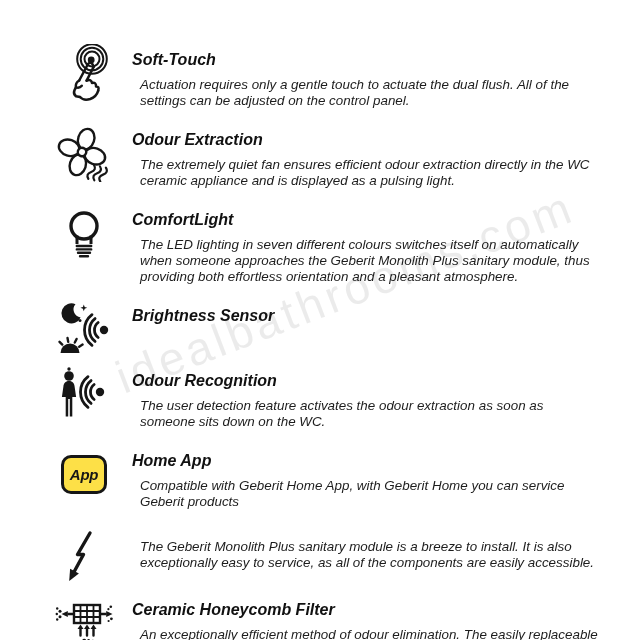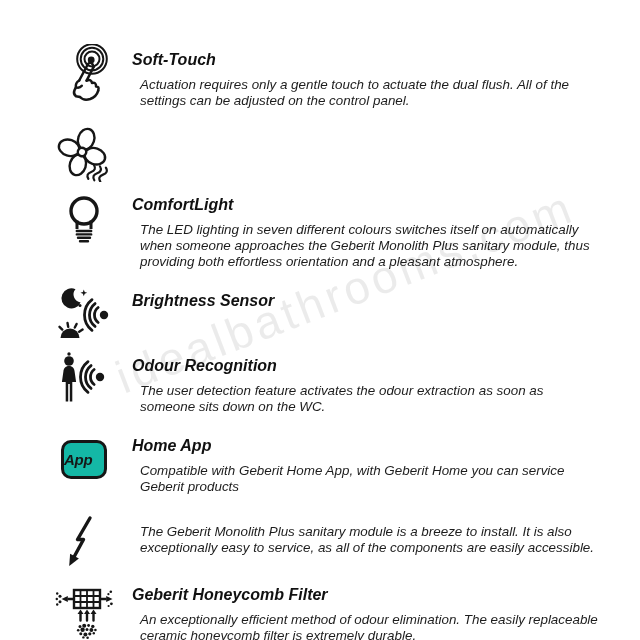--- a/index.html
+++ b/index.html
@@ -59,22 +59,22 @@
   .desc{
     margin:8px;
     font-size:13.4px;
     line-height:16px;
     color:#1d1d1d;
   }
   .app-box{
     width:40px;height:33px;
     border:3px solid #161616;
     border-radius:10px;
-    display:flex;align-items:center;
-    background:#14b8a6;
+    display:flex;align-items:center;justify-content:center;
+    background:#fde047;
   }
   .app-label{
     font-weight:bold;
     font-size:15px;
     letter-spacing:-0.3px;
     color:#161616;
   }
   svg{display:block;}
 </style>
 </head>
@@ -118,20 +118,24 @@
     <ellipse cx="13.5" cy="28" rx="10.5" ry="8"></ellipse>
     <circle cx="27" cy="28" r="4.2"></circle>
   </g>
   <g fill="none" stroke="#161616" stroke-width="2.2" stroke-linecap="round" transform="translate(39 41) rotate(22)">
     <path d="M0 0 q4.5 3.5 0 7.5 q-4.5 4 0 7.5"></path>
     <path d="M6 -1 q4.5 3.5 0 7.5 q-4.5 4 0 7.5"></path>
     <path d="M12 -2 q4.5 3.5 0 7.5 q-4.5 4 0 7.5"></path>
   </g>
 </svg>
         </div>
+    <div class="text-cell">
+      <h3 class="title">Odour Extraction</h3>
+      <p class="desc">The extremely quiet fan ensures efficient odour extraction directly in the WC ceramic appliance and is displayed as a pulsing light.</p>
+    </div>
   </div>
       <div class="row" data-icon="light-bulb-icon">
     <div class="icon-cell">
 <svg width="58" height="58" viewBox="0 0 58 58">
   <circle cx="29" cy="20" r="13" fill="none" stroke="#161616" stroke-width="3.4"></circle>
   <path d="M22 29.5 L22 38 M36 29.5 L36 38" fill="none" stroke="#161616" stroke-width="3"></path>
   <path d="M21.8 40 L36.2 40 M21.8 43.4 L36.2 43.4 M23 46.8 L35 46.8 M25 50.2 L33 50.2" fill="none" stroke="#161616" stroke-width="2.4" stroke-linecap="round"></path>
 </svg>
         </div>
     <div class="text-cell">
@@ -241,18 +245,18 @@
     <circle cx="25.8" cy="50.8" r="1.5"></circle>
               <circle cx="30.4" cy="51.4" r="2"></circle>
               <circle cx="34.8" cy="50.8" r="1.6"></circle>
               <circle cx="38.8" cy="50.2" r="1.2"></circle>
     <circle cx="28.4" cy="54.4" r="1.2"></circle>
               <circle cx="32.6" cy="54.8" r="1.3"></circle>
   </g>
 </svg>
         </div>
     <div class="text-cell">
-      <h3 class="title">Geberit Honeycomb Filter</h3>
+      <h3 class="title">Ceramic Honeycomb Filter</h3>
       <p class="desc">An exceptionally efficient method of odour elimination. The easily replaceable ceramic honeycomb filter is extremely durable.</p>
     </div>
   </div>
     </div>
 </div>
 
 </body></html>

